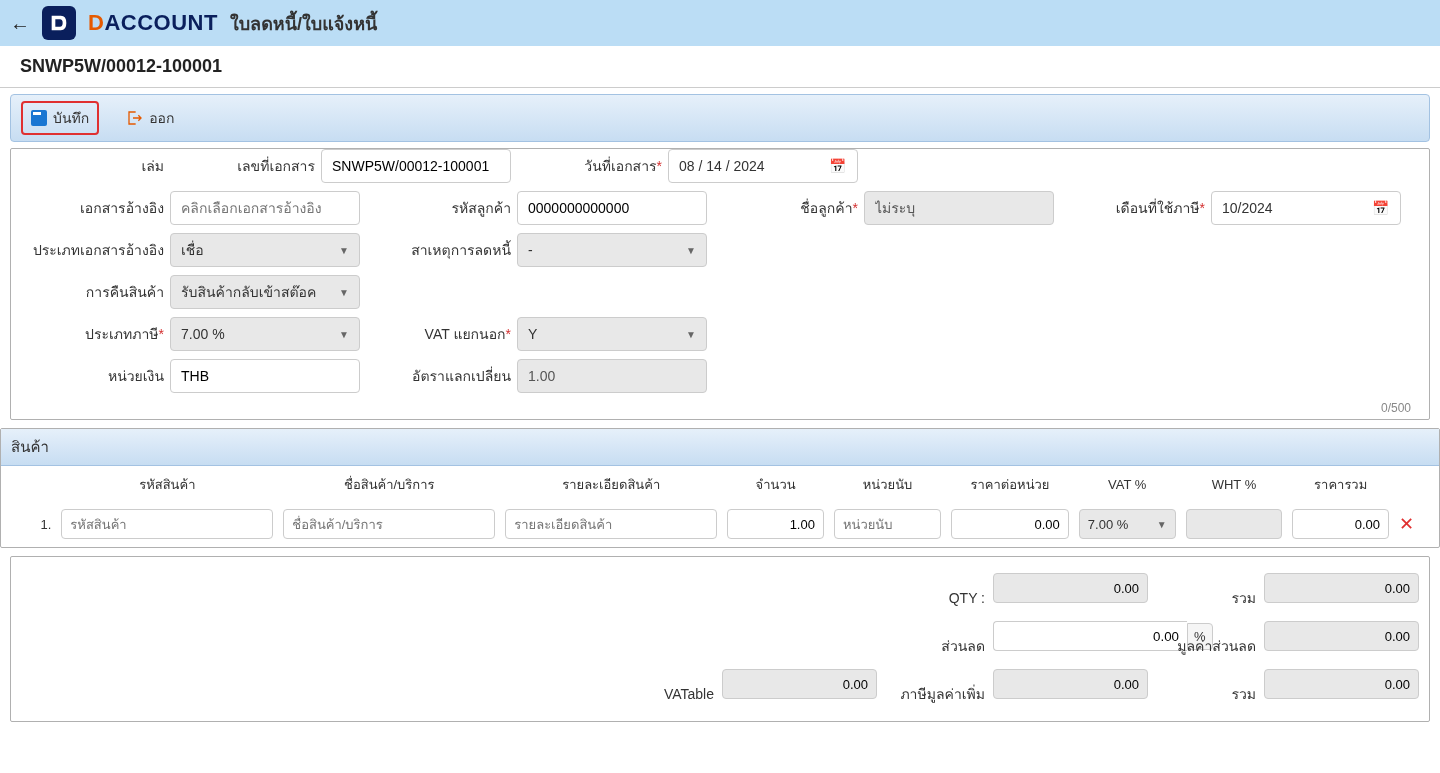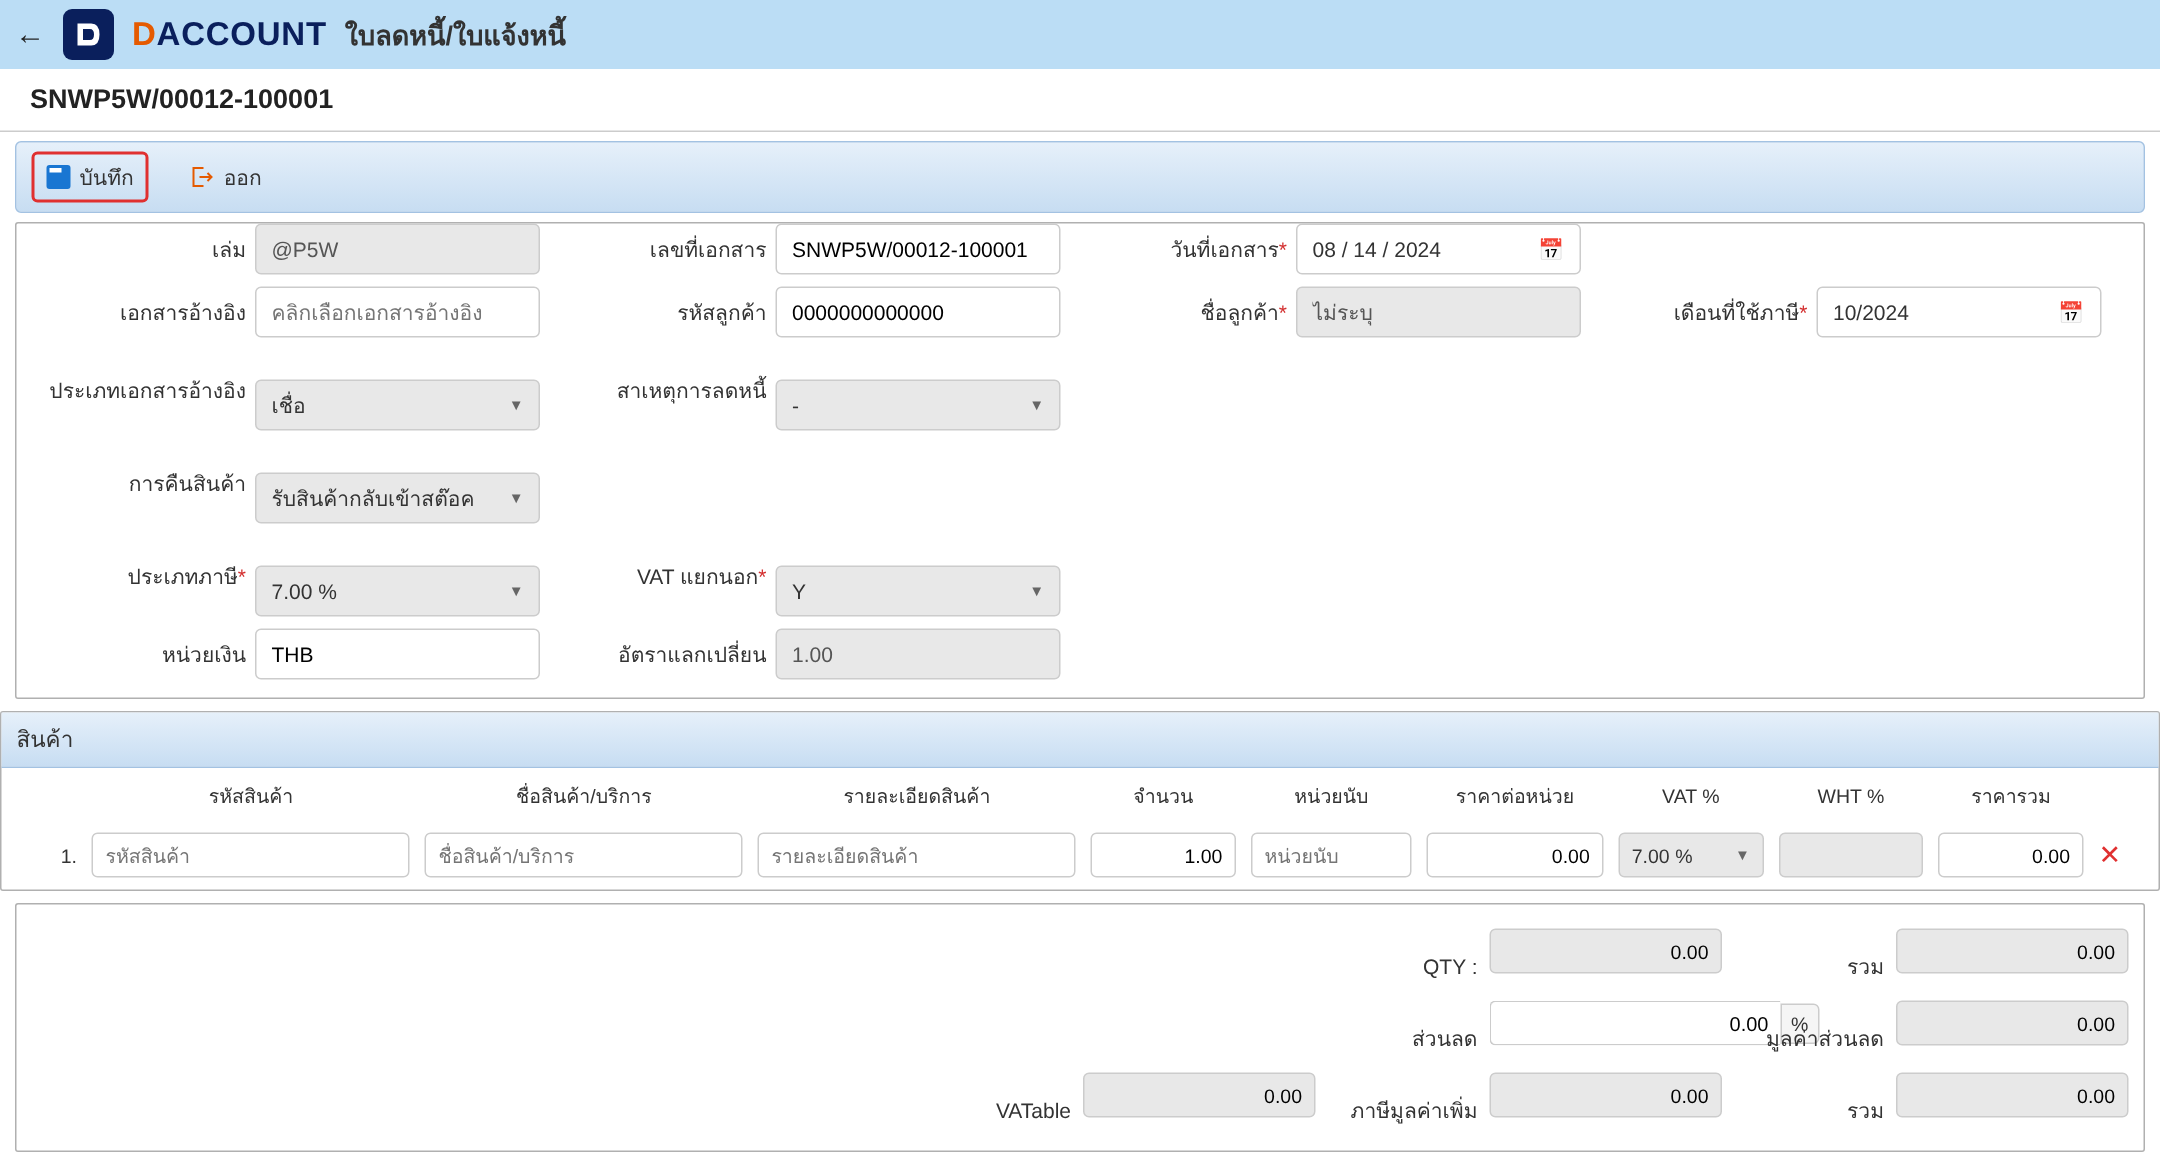--- a/index.html
+++ b/index.html
@@ -22,21 +22,21 @@
     .save-icon::after { content: ''; position: absolute; top: 2px; left: 2px; width: 8px; height: 3px; background: #fff; }
     .exit-icon { width: 16px; height: 16px; display: inline-block; color: #e55a00; font-weight: bold; }
 
     .form-panel { border: 1px solid #b0b0b0; margin: 4px 10px; padding: 0 8px 4px 8px; border-radius: 2px; }
     .form-row { display: flex; gap: 6px; margin-bottom: 8px; }
     .field { display: flex; align-items: center; gap: 6px; }
     .field label { width: 145px; text-align: right; font-size: 14px; }
     .required { color: #d32f2f; }
     .input, .select { height: 34px; padding: 4px 10px; border: 1px solid #ccc; border-radius: 4px; font-size: 14px; background: #fff; }
     .input.readonly, .select.readonly { background: #e8e8e8; color: #555; }
-    .select { display: flex; align-items: center; justify-content: space-between; cursor: pointer; background: #e8e8e8; margin-top: 20px; }
+    .select { display: flex; align-items: center; justify-content: space-between; cursor: pointer; background: #e8e8e8; }
     .caret { color: #666; font-size: 10px; margin-left: 6px; }
     .w-190 { width: 190px; }
     .date-input { width: 190px; display: flex; align-items: center; justify-content: space-between; }
     .cal-icon { color: #1976d2; font-size: 14px; }
     .remarks-row textarea { width: 1250px; height: 80px; padding: 8px; border: 1px solid #ccc; border-radius: 4px; resize: none; }
     .char-count { text-align: right; font-size: 12px; color: #888; padding-right: 10px; }
 
     .product-section { margin: 8px 0; border: 1px solid #b0b0b0; border-radius: 2px; }
     .section-header { background: linear-gradient(#e6f0fa, #c7ddf2); padding: 6px 10px; font-size: 15px; border-bottom: 1px solid #a3c2e2; }
     .product-table { width: 100%; }
@@ -86,21 +86,20 @@
         </svg>
     </span>
     <span>ออก</span>
   </div>
 </div>
 
 <div class="form-panel">
   <div class="form-row">
     <div class="field">
         <label>เล่ม</label>
-        <input class="input readonly w-190" readonly="" value="@P5W" style="">
       </div>
     <div class="field">
         <label>เลขที่เอกสาร</label>
         <input class="input w-190" value="SNWP5W/00012-100001" style="">
       </div>
     <div class="field">
         <label><span>วันที่เอกสาร</span><span class="required">*</span></label>
         <div class="input date-input">
           <span>08 / 14 / 2024</span>
           <span class="cal-icon">📅</span>
@@ -172,20 +171,21 @@
   <div class="form-row">
     <div class="field">
         <label>หน่วยเงิน</label>
         <input class="input w-190" value="THB" style="">
       </div>
     <div class="field">
         <label>อัตราแลกเปลี่ยน</label>
         <input class="input readonly w-190" readonly="" value="1.00" style="">
       </div>
   </div>
+  <div class="char-count">0/500</div>
 </div>
 
 <div class="product-section">
   <div class="section-header">สินค้า</div>
   <table class="product-table">
     <thead>
       <tr>
         <th style="width:50px;"></th>
         <th style="width:210px;">รหัสสินค้า</th>
         <th style="width:210px;">ชื่อสินค้า/บริการ</th>

